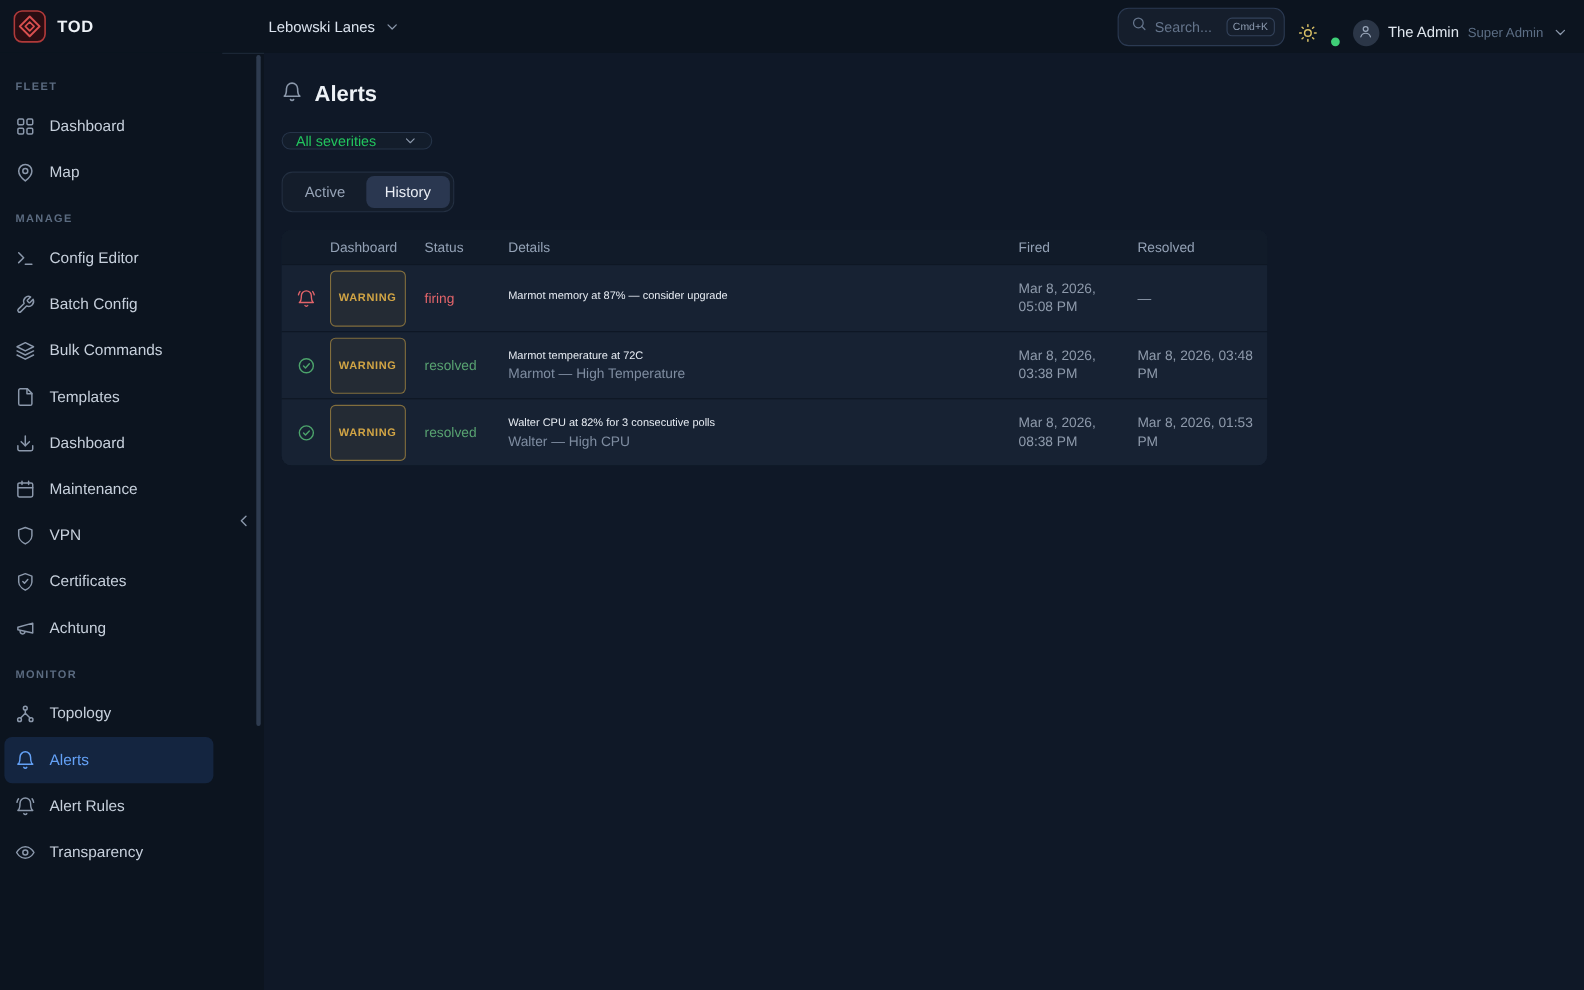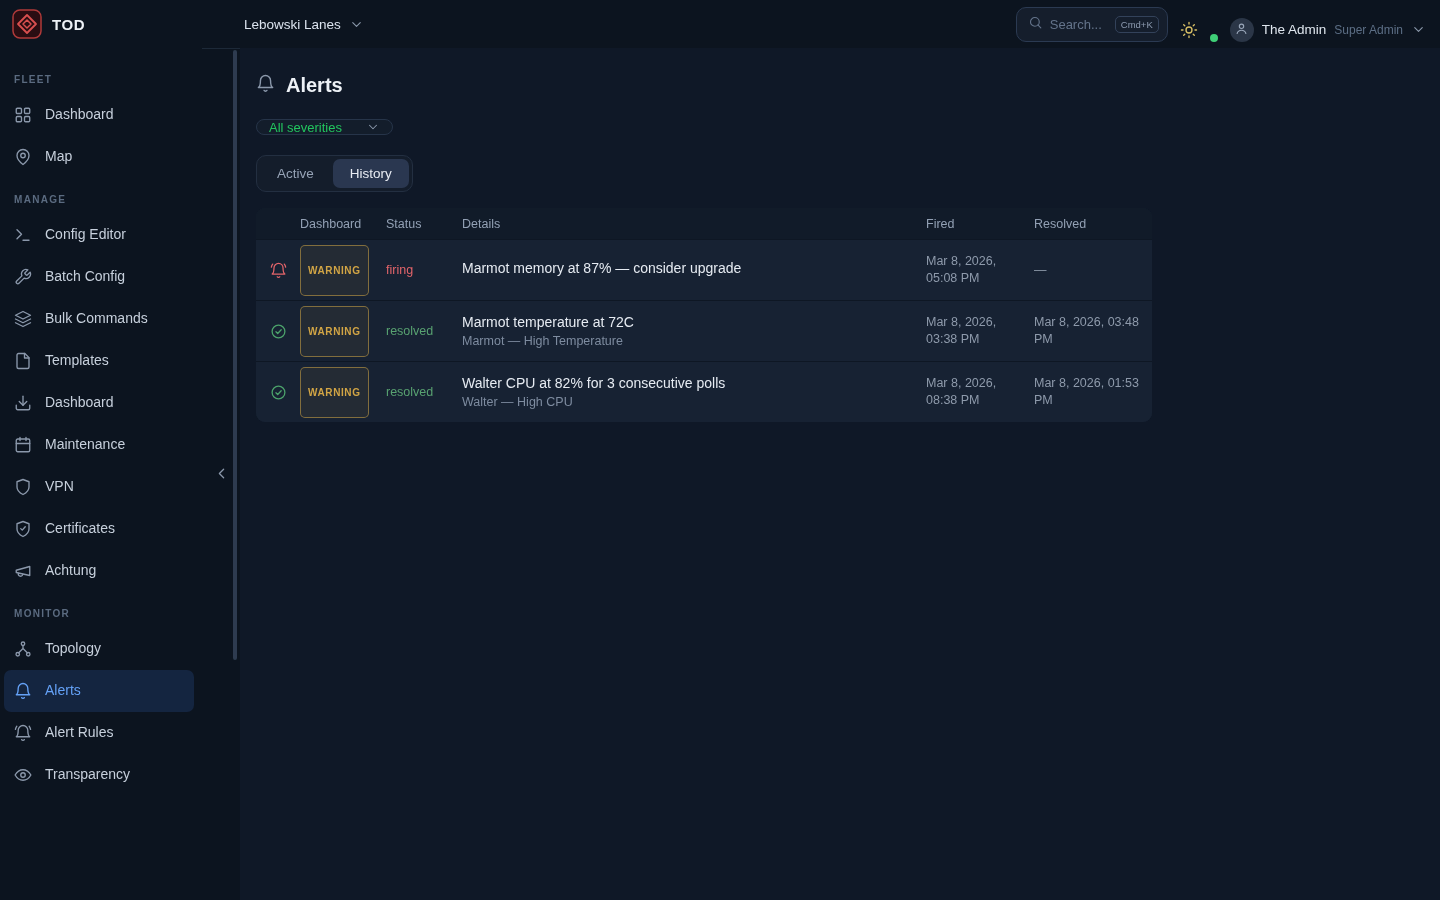--- a/index.html
+++ b/index.html
@@ -58,21 +58,21 @@
   .thead .cell{padding-right:8px}
   .trow{border-top:1px solid #0e1724;min-height:61px;background:#172233;cursor:pointer}
   .icon-cell{display:flex;justify-content:center}
   .row-icon{display:flex}
   .row-icon.firing{color:var(--danger,#e05b5b)}
   .row-icon.resolved{color:#4ca36b}
   .badge{display:inline-block;font-size:10px;font-weight:bold;letter-spacing:.6px;color:var(--warning,#d2a545);border:1px solid rgba(210,165,69,.55);background:rgba(210,165,69,.07);border-radius:5px;padding:19px 7px}
   .status-firing{color:var(--danger,#e2646a);font-size:12.5px}
   .status-resolved{color:var(--success-text,#58a271);font-size:12.5px}
   .details{padding:10px 8px 10px 0}
-  .row-title{font-size:14px;color:#e6ebf2;margin-bottom:4px}
+  .row-title{font-size:10px;color:#e6ebf2;margin-bottom:4px}
   .row-sub{font-size:12.5px;color:#7e8ca0}
   .time{font-size:12.5px;color:#8e9aab;line-height:1.35;padding-right:12px}
 </style>
 </head>
 <body>
 
 <header class="topbar">
   <div class="topbar-brand">
     <span class="logo">
       <svg width="30" height="30" viewBox="0 0 30 30" fill="none">

